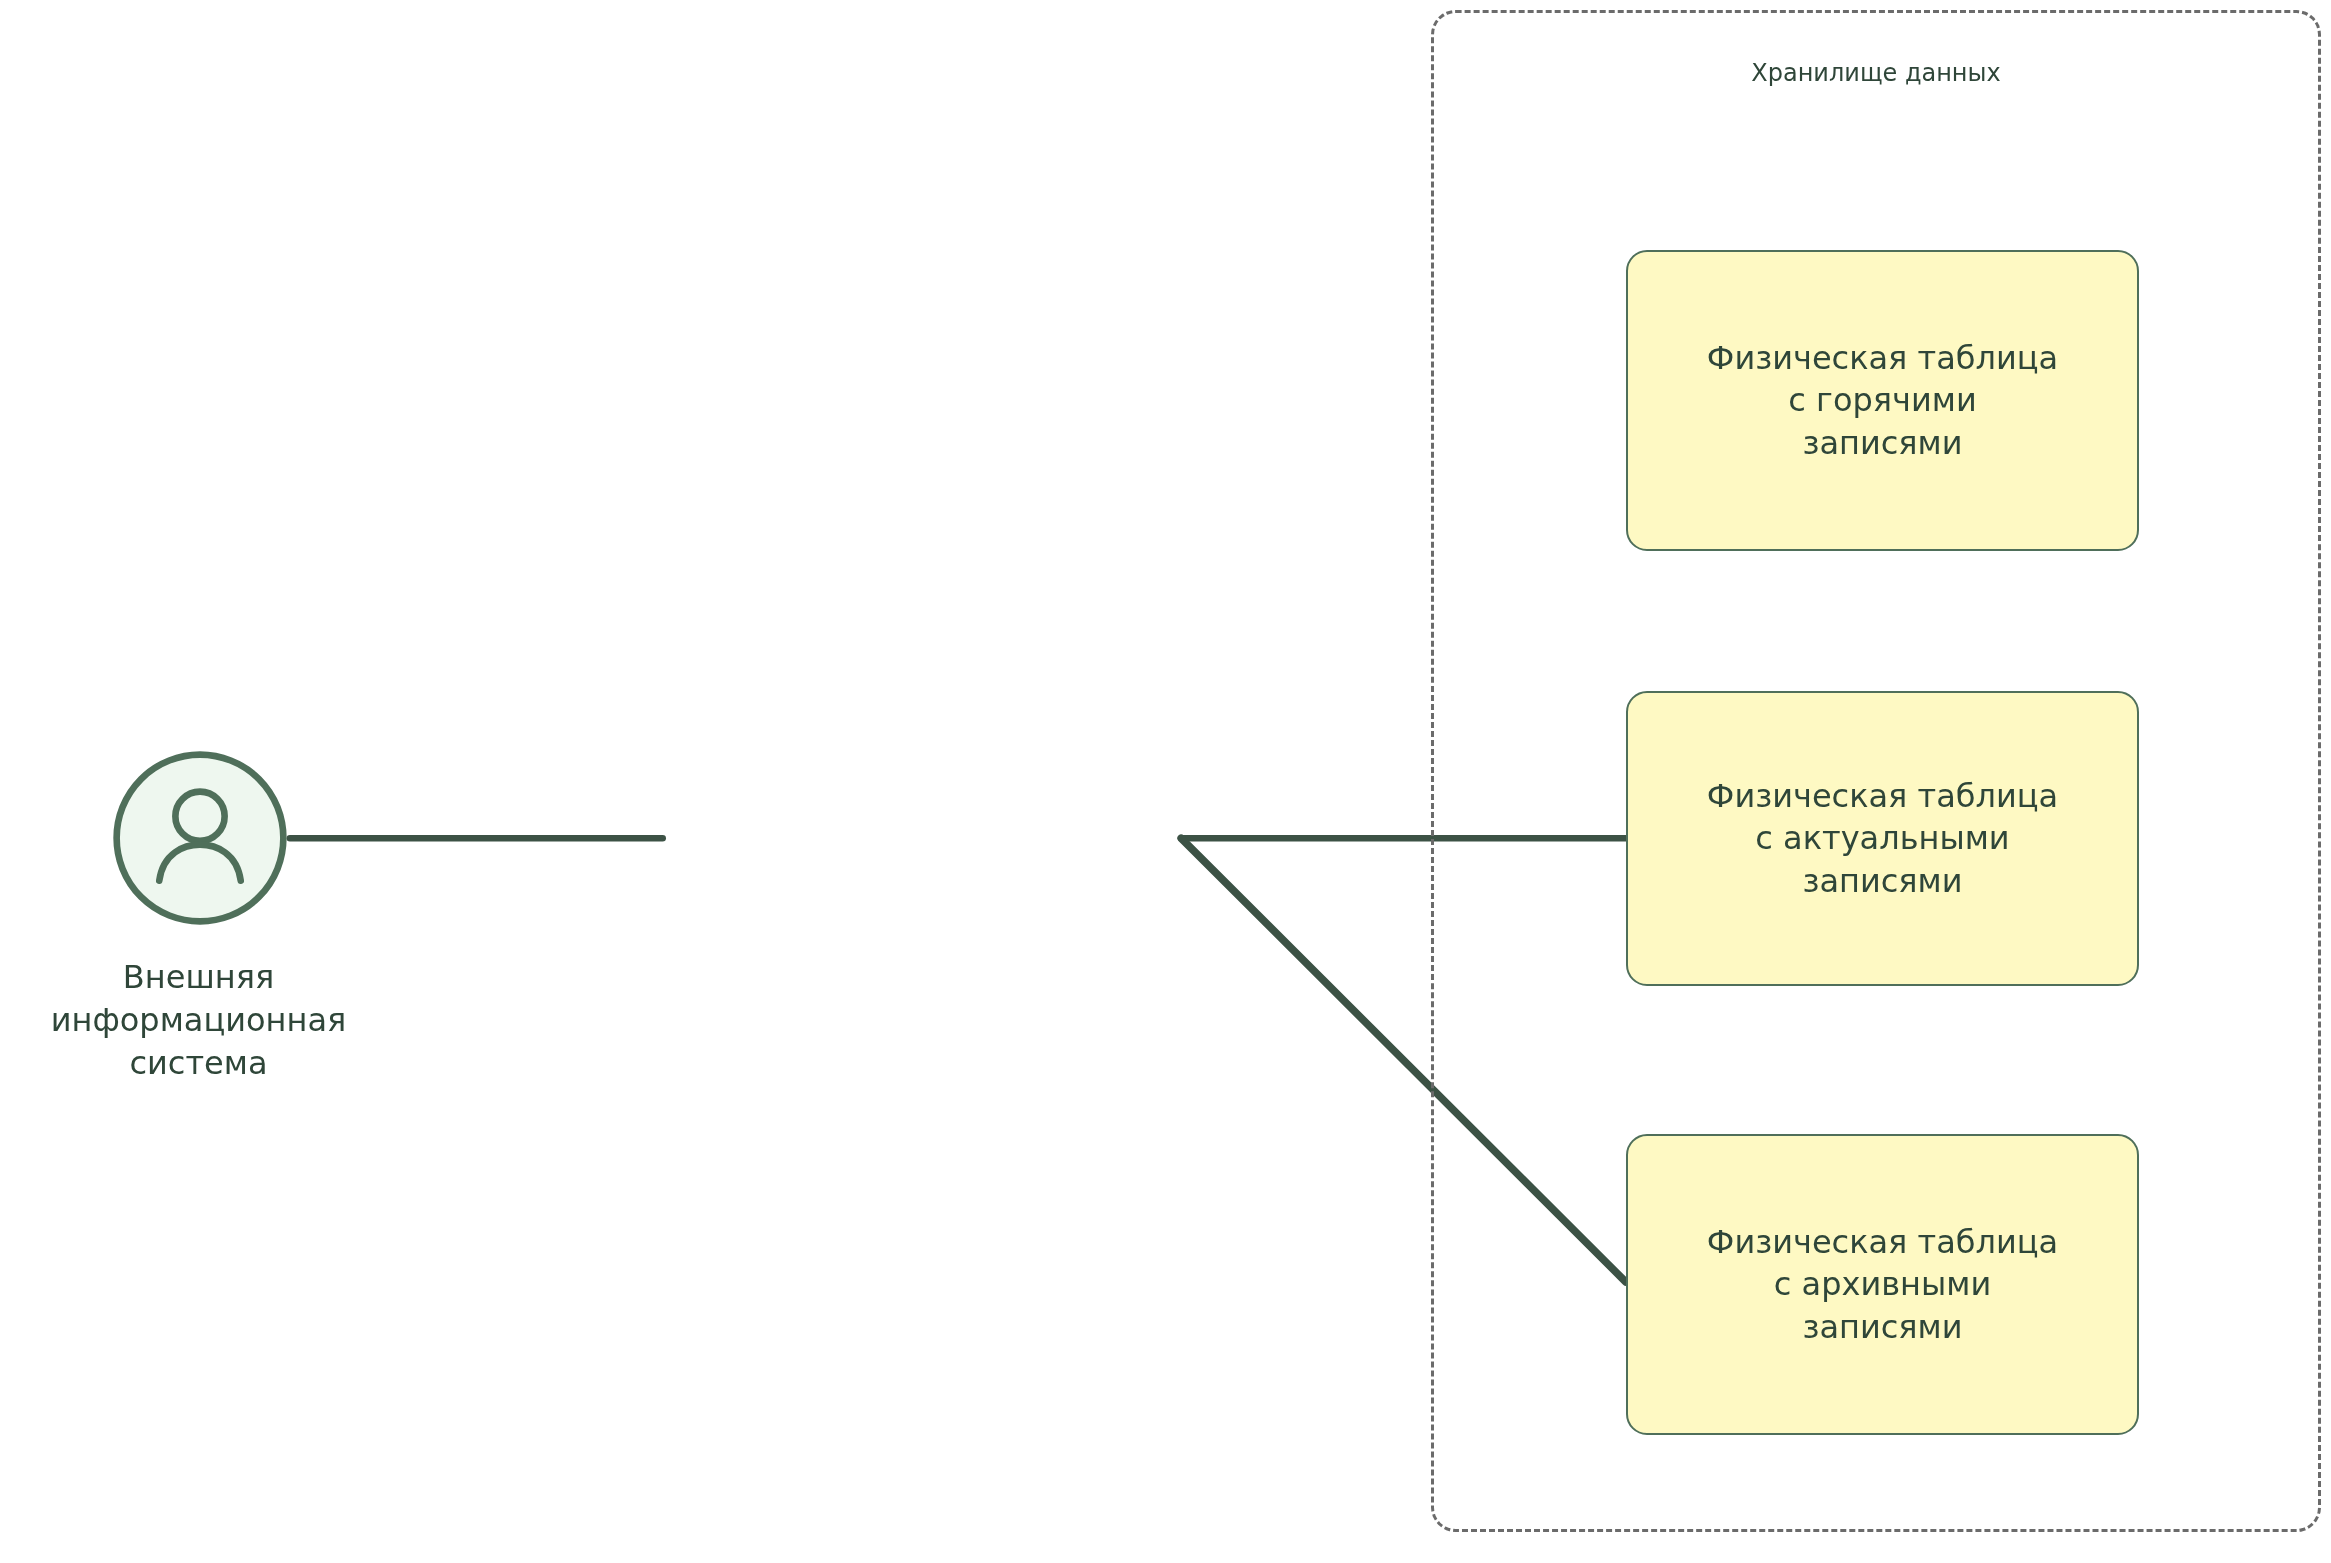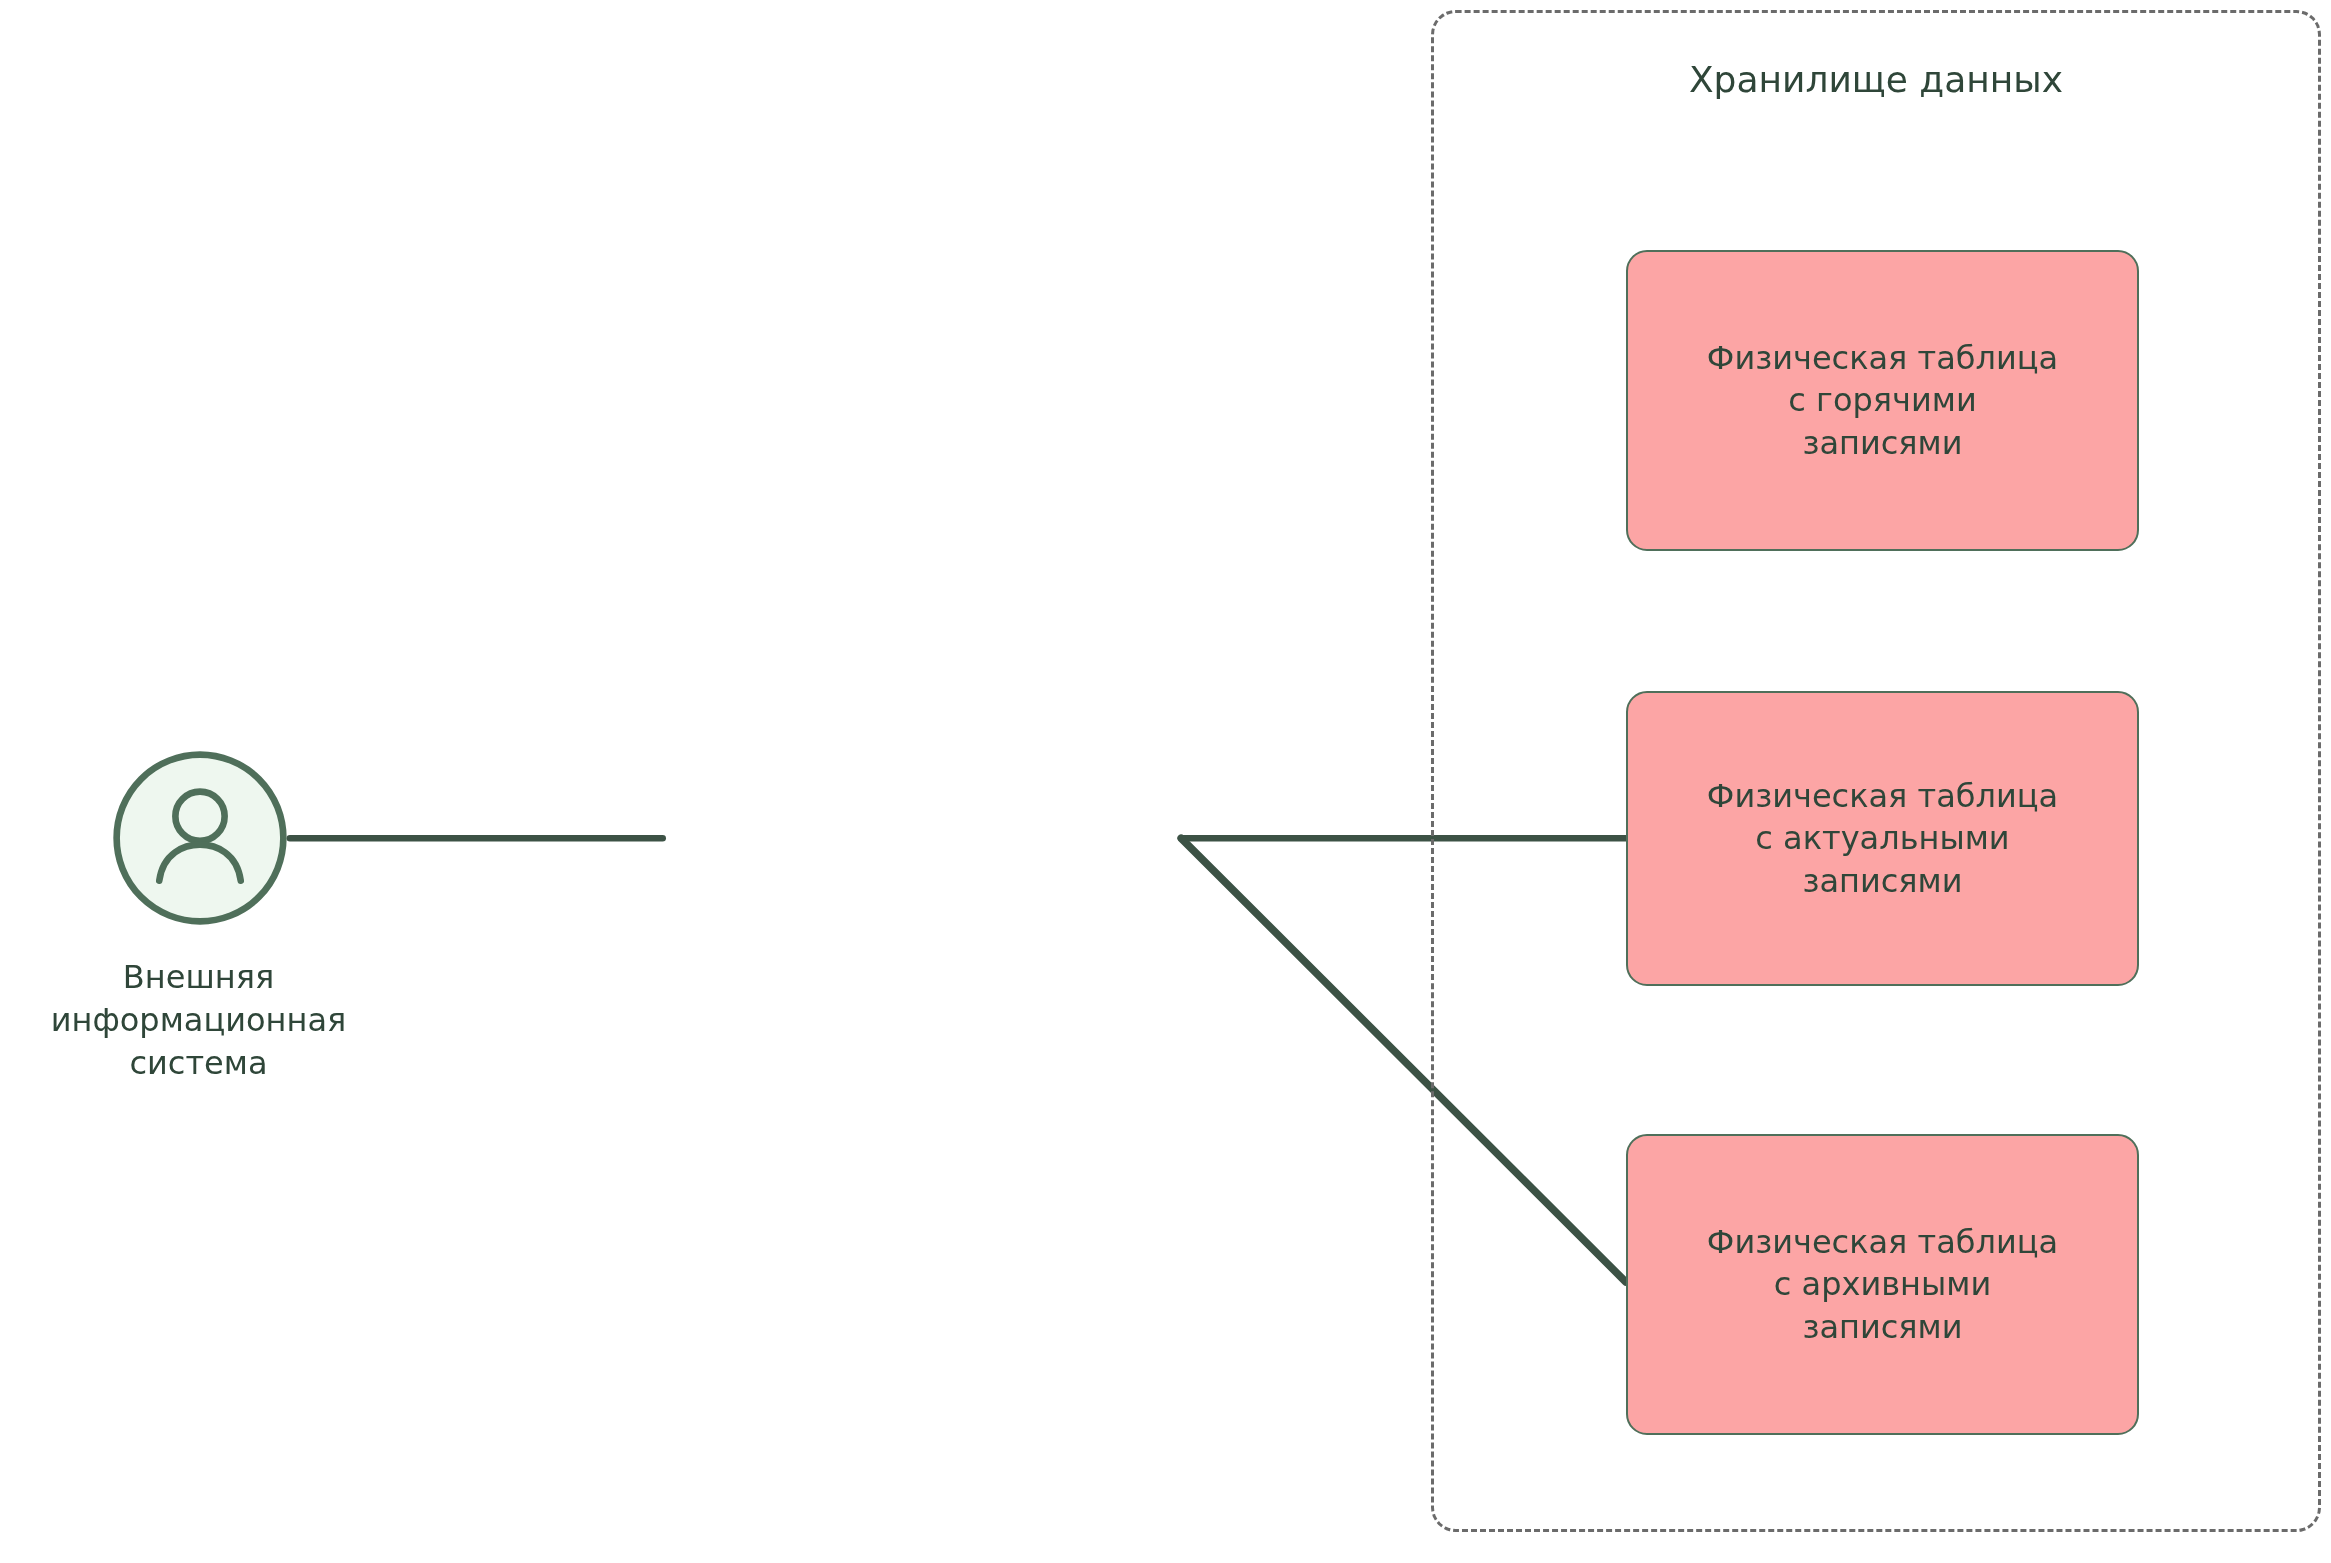--- a/index.html
+++ b/index.html
@@ -20,21 +20,21 @@
   #wires {
     position: absolute;
     left: 0;
     top: 0;
     width: 2332px;
     height: 1563px;
   }
   .node-box {
     position: absolute;
     box-sizing: border-box;
-    background: #fca5a5;
+    background: #fef9c3;
     border: 2.8px solid #4f6f5a;
     border-radius: 21px;
     display: flex;
     align-items: center;
     justify-content: center;
     text-align: center;
     color: #2f4639;
     font-size: 32px;
     line-height: 1.32;
     padding: 9.5px 17px;
@@ -46,21 +46,21 @@
   #group-store {
     position: absolute;
     box-sizing: border-box;
     border: 3.8px dashed #6b6b6b;
     border-radius: 24.6px;
     background: transparent;
   }
   #group-store-title {
     position: absolute;
     color: #2f4639;
-    font-size: 36px;
+    font-size: 24px;
     text-align: center;
     white-space: nowrap;
   }
   #actor {
     position: absolute;
     width: 180px;
     height: 180px;
   }
   #actor-label {
     position: absolute;

